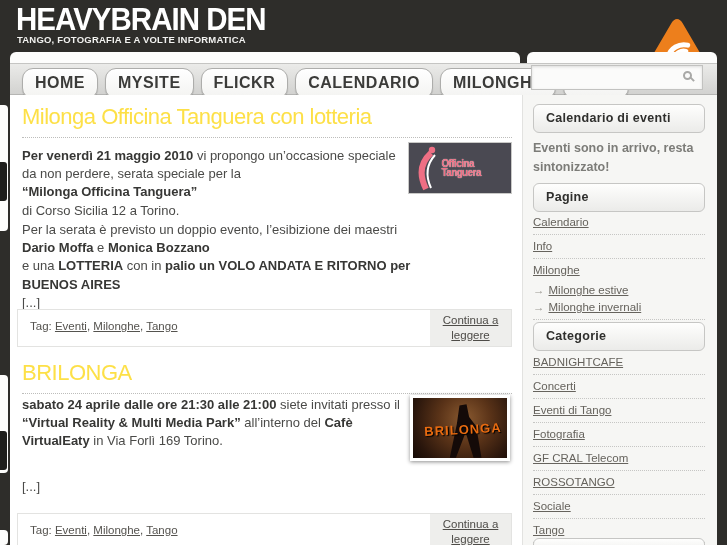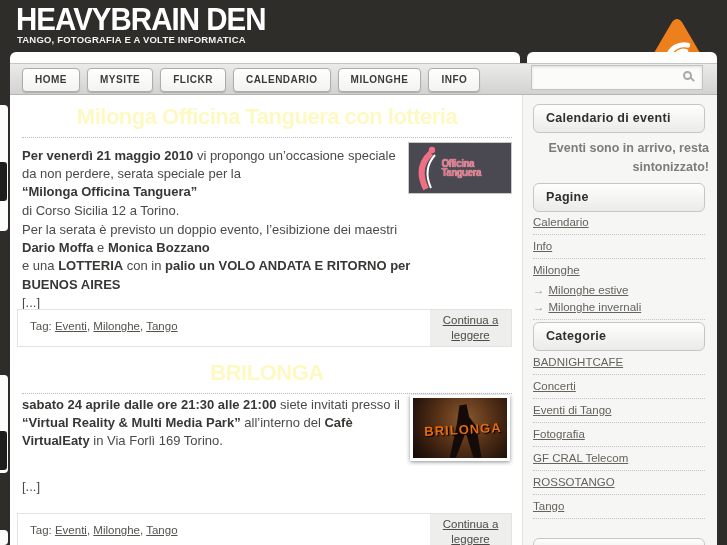--- a/index.html
+++ b/index.html
@@ -13,32 +13,32 @@
 
   .rss-ribbon { position:absolute; left:648px; top:18px; }
   .rss-btn { position:absolute; left:554px; top:27px; padding:5px 13px 6px; background:linear-gradient(#f29a3e,#e2761c); border:1px solid #c86812; border-radius:5px; color:#fff; font-size:12.5px; font-weight:bold; white-space:nowrap; box-shadow:0 1px 2px rgba(0,0,0,.4); }
 
   
   .strip { position:absolute; top:52px; height:11px; background:#fdfdfc; border-radius:6px 6px 0 0; }
   .strip-main { left:10px; width:510px; }
   .strip-side { left:527px; width:190px; }
   .navbar { position:absolute; left:10px; top:63px; width:707px; height:32px; background:linear-gradient(#ebebe9,#d2d2d0); border-top:1px solid #c5c5c3; border-bottom:1px solid #b5b5b3; }
   .navrow { position:absolute; left:12px; top:4px; display:flex; gap:7px; }
-  .navbtn { display:inline-block; padding:5px 12px 6px; background:linear-gradient(#ffffff,#f3f3f1); border:1px solid #adadab; border-radius:4px; font-size:10px; font-weight:bold; color:#3b3b39; letter-spacing:.5px; text-decoration:none; box-shadow:0 1px 1px rgba(0,0,0,.18); white-space:nowrap; }
+  .navbtn { display:inline-block; padding:5px 12px 6px; background:linear-gradient(#ffffff,#f3f3f1); border:1px solid #adadab; border-radius:11px; font-size:16px; font-weight:bold; color:#3b3b39; letter-spacing:.5px; text-decoration:none; box-shadow:0 1px 1px rgba(0,0,0,.18); white-space:nowrap; }
   .searchbox { position:absolute; left:521px; top:1px; width:172px; height:25px; background:#fbfbfa; border:1px solid #c2c2c0; box-shadow:inset 0 1px 3px rgba(0,0,0,.12); }
   .searchinput { position:absolute; left:4px; top:2px; width:140px; height:19px; border:none; background:transparent; outline:none; font-size:12px; color:#444; }
   .mag { position:absolute; right:10px; top:5px; width:9px; height:9px; border:2px solid #a9a9a7; border-radius:50%; }
   .mag::after { content:""; position:absolute; width:6px; height:2px; background:#a9a9a7; transform:rotate(45deg); right:-5px; bottom:-2px; }
 
   
   .main-col { position:absolute; left:10px; top:95px; width:512px; height:450px; background:#ffffff; }
   .side-col { position:absolute; left:522px; top:95px; width:195px; height:450px; background:#f6f6f4; border-left:1px solid #e2e2e0; }
 
   
-  .post-title { position:absolute; left:22px; width:490px; font-size:22px; font-weight:bold; color:#fef9c3; letter-spacing:-.5px; padding-bottom:7px; border-bottom:1px dotted #bdbdbb; white-space:nowrap;text-align:center; }
+  .post-title { position:absolute; left:22px; width:490px; font-size:22px; font-weight:normal; color:#fde047; letter-spacing:-.5px; padding-bottom:7px; border-bottom:1px dotted #bdbdbb; white-space:nowrap; }
   .pt1 { top:104px; } .pt2 { top:360px; }
   .ptext { position:absolute; font-size:13px; color:#4a4a48; line-height:1.4; }
   .ptext b { color:#373735; }
   .p1a { left:22px; top:147px; width:382px; }
   .p1b { left:22px; top:221px; width:432px; }
   .p2a { left:22px; top:396px; width:386px; }
   .p2e { left:22px; top:478px; width:100px; }
 
   .tagbar { position:absolute; left:17px; width:495px; height:38px; background:#fff; border:1px solid #e3e3e1; }
   .tb1 { top:309px; } .tb2 { top:513px; }
@@ -52,21 +52,21 @@
   .off-text { color:#ef6f84; font-weight:bold; font-size:10px; line-height:.95; letter-spacing:-.5px; text-shadow:0 0 1px #fff; transform:scaleX(.98); }
 
   
   .bri-img { position:absolute; left:410px; top:395px; width:100px; height:66px; background:radial-gradient(circle at 55% 35%, #8a5a30 0%, #5a3318 40%, #2a160c 78%, #150a05 100%); border:3px solid #fff; box-shadow:0 1px 4px rgba(0,0,0,.45); overflow:hidden; }
   .bri-dancers { position:absolute; left:28px; top:4px; width:44px; height:58px; background:#140a08; clip-path:polygon(42% 6%, 58% 4%, 64% 26%, 80% 42%, 92% 96%, 74% 96%, 56% 52%, 34% 96%, 20% 96%, 36% 38%); }
   .bri-text { position:absolute; left:3px; top:24px; width:94px; text-align:center; font-size:13px; font-weight:bold; color:#e96b10; letter-spacing:1px; transform:rotate(-3deg); text-shadow:1px 1px 1px #000; }
 
   
   .side-hdr { position:absolute; left:533px; width:172px; padding:6px 12px 7px; background:linear-gradient(#fefefd,#ebebe9); border:1px solid #c6c6c4; border-radius:6px; font-size:12.5px; font-weight:bold; color:#2f2f2d; letter-spacing:.3px; }
   .sh1 { top:104px; } .sh2 { top:183px; } .sh3 { top:322px; } .sh4 { top:538px; height:18px; }
-  .side-note { position:absolute; left:533px; top:139px; width:176px; font-size:12.5px; font-weight:bold; color:#7c7c78; line-height:1.5;text-align:right; }
+  .side-note { position:absolute; left:533px; top:139px; width:176px; font-size:12.5px; font-weight:bold; color:#7c7c78; line-height:1.5; }
   .side-list { position:absolute; left:533px; width:172px; }
   .sl-pages { top:211px; } .sl-cats { top:351px; }
   .side-item { display:block; padding:5px 0 6px; border-bottom:1px dotted #c6c6c4; font-size:11.5px; color:#66635d; }
   .side-sub { display:block; padding:2px 0 3px; font-size:11.5px; color:#66635d; }
   .side-sub .arrow { color:#9a9892; text-decoration:none; display:inline-block; margin-right:4px; text-decoration:none; }
   .side-sub a, .side-item, .tagbar a, .more-box a { text-decoration:underline; }
   .side-sub { border-bottom:none; }
   .sub-last { border-bottom:1px dotted #c6c6c4; padding-bottom:6px; }
   .side-sub a { color:#66635d; }
 
@@ -188,20 +188,21 @@
   </div>
 
   <div class="side-hdr sh3">Categorie</div>
   <div class="side-list sl-cats">
     <a class="side-item">BADNIGHTCAFE</a>
     <a class="side-item">Concerti</a>
     <a class="side-item">Eventi di Tango</a>
     <a class="side-item">Fotografia</a>
     <a class="side-item">GF CRAL Telecom</a>
     <a class="side-item">ROSSOTANGO</a>
+    <a class="side-item">Sociale</a>
     <a class="side-item">Tango</a>
   </div>
 
   <div class="side-hdr sh4"></div>
 
   <div class="edge-w ew1"></div>
   <div class="edge-d ed1"></div>
   <div class="edge-w ew2"></div>
   <div class="edge-d ed2"></div>
   <div class="edge-w ew3"></div>

